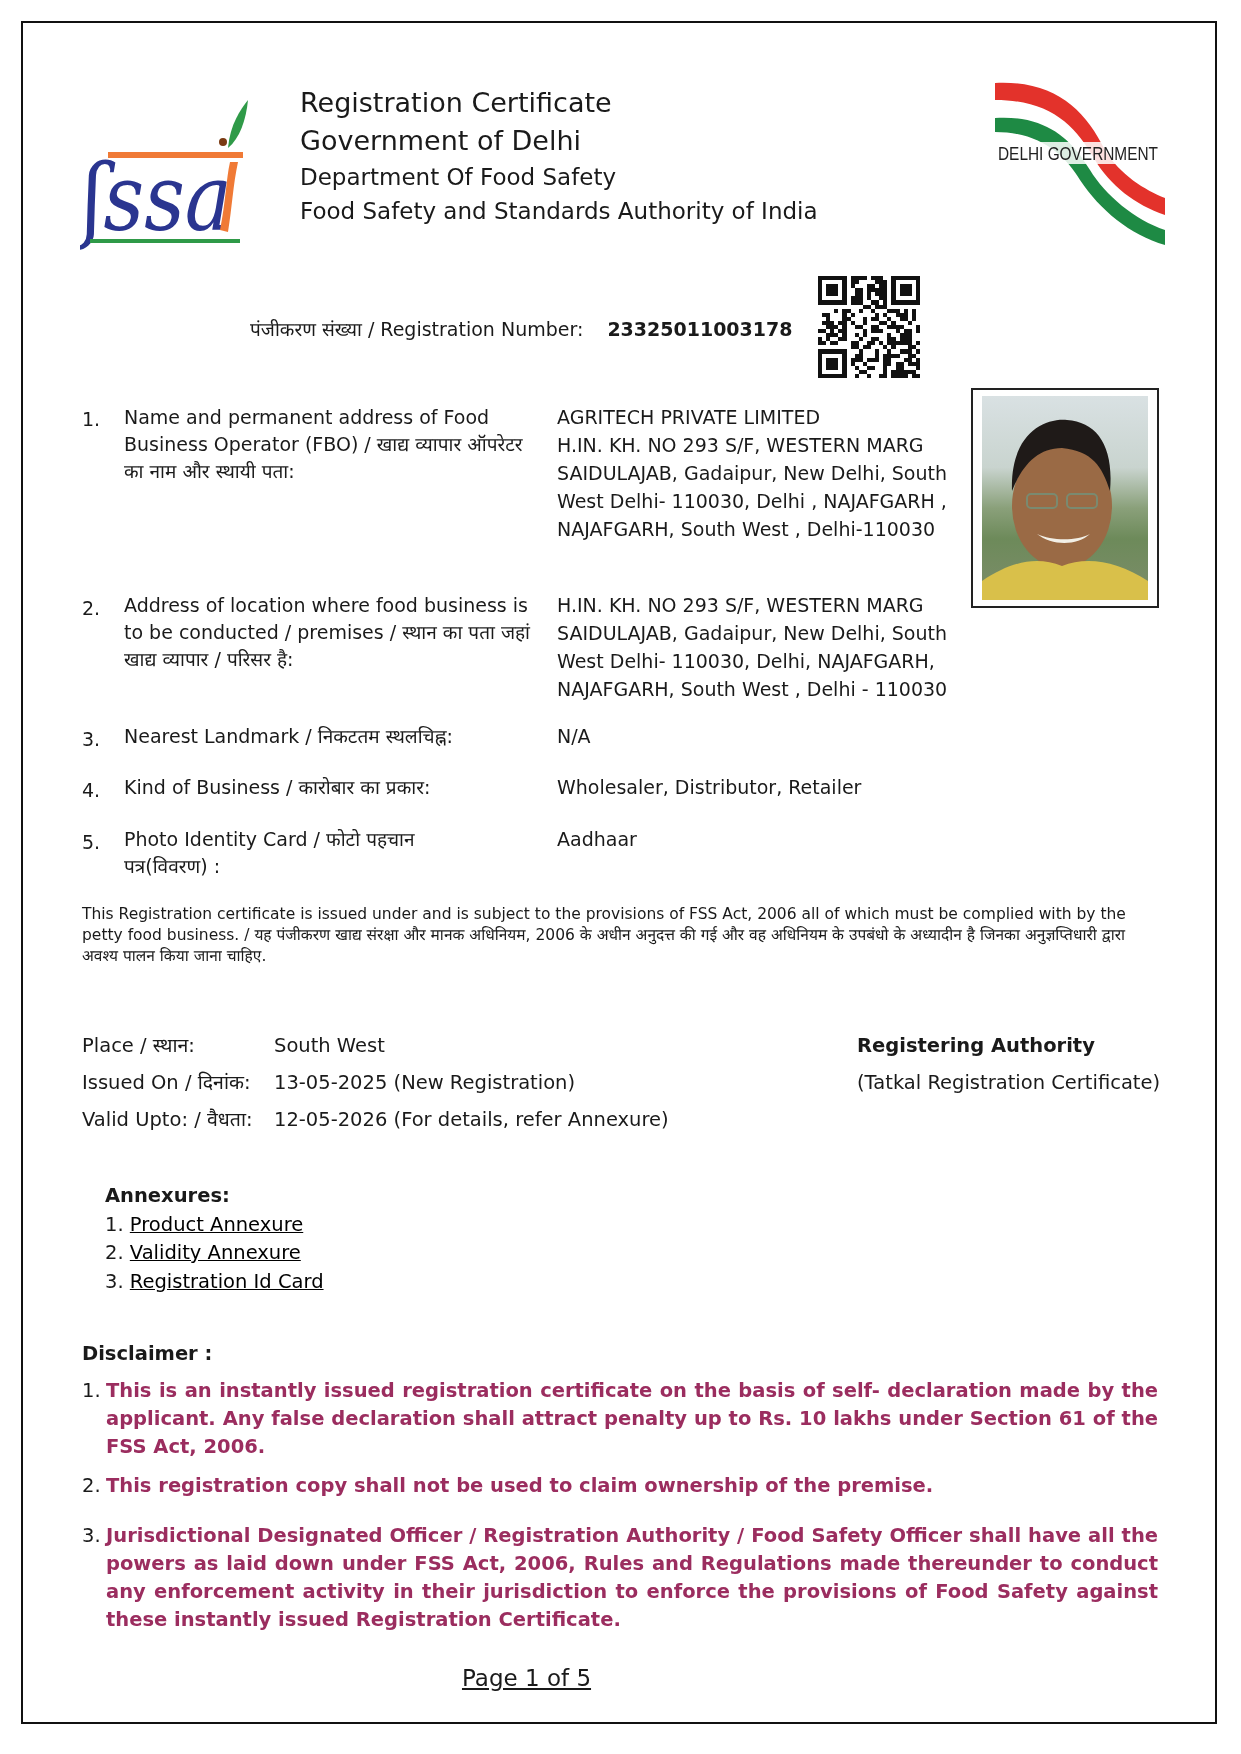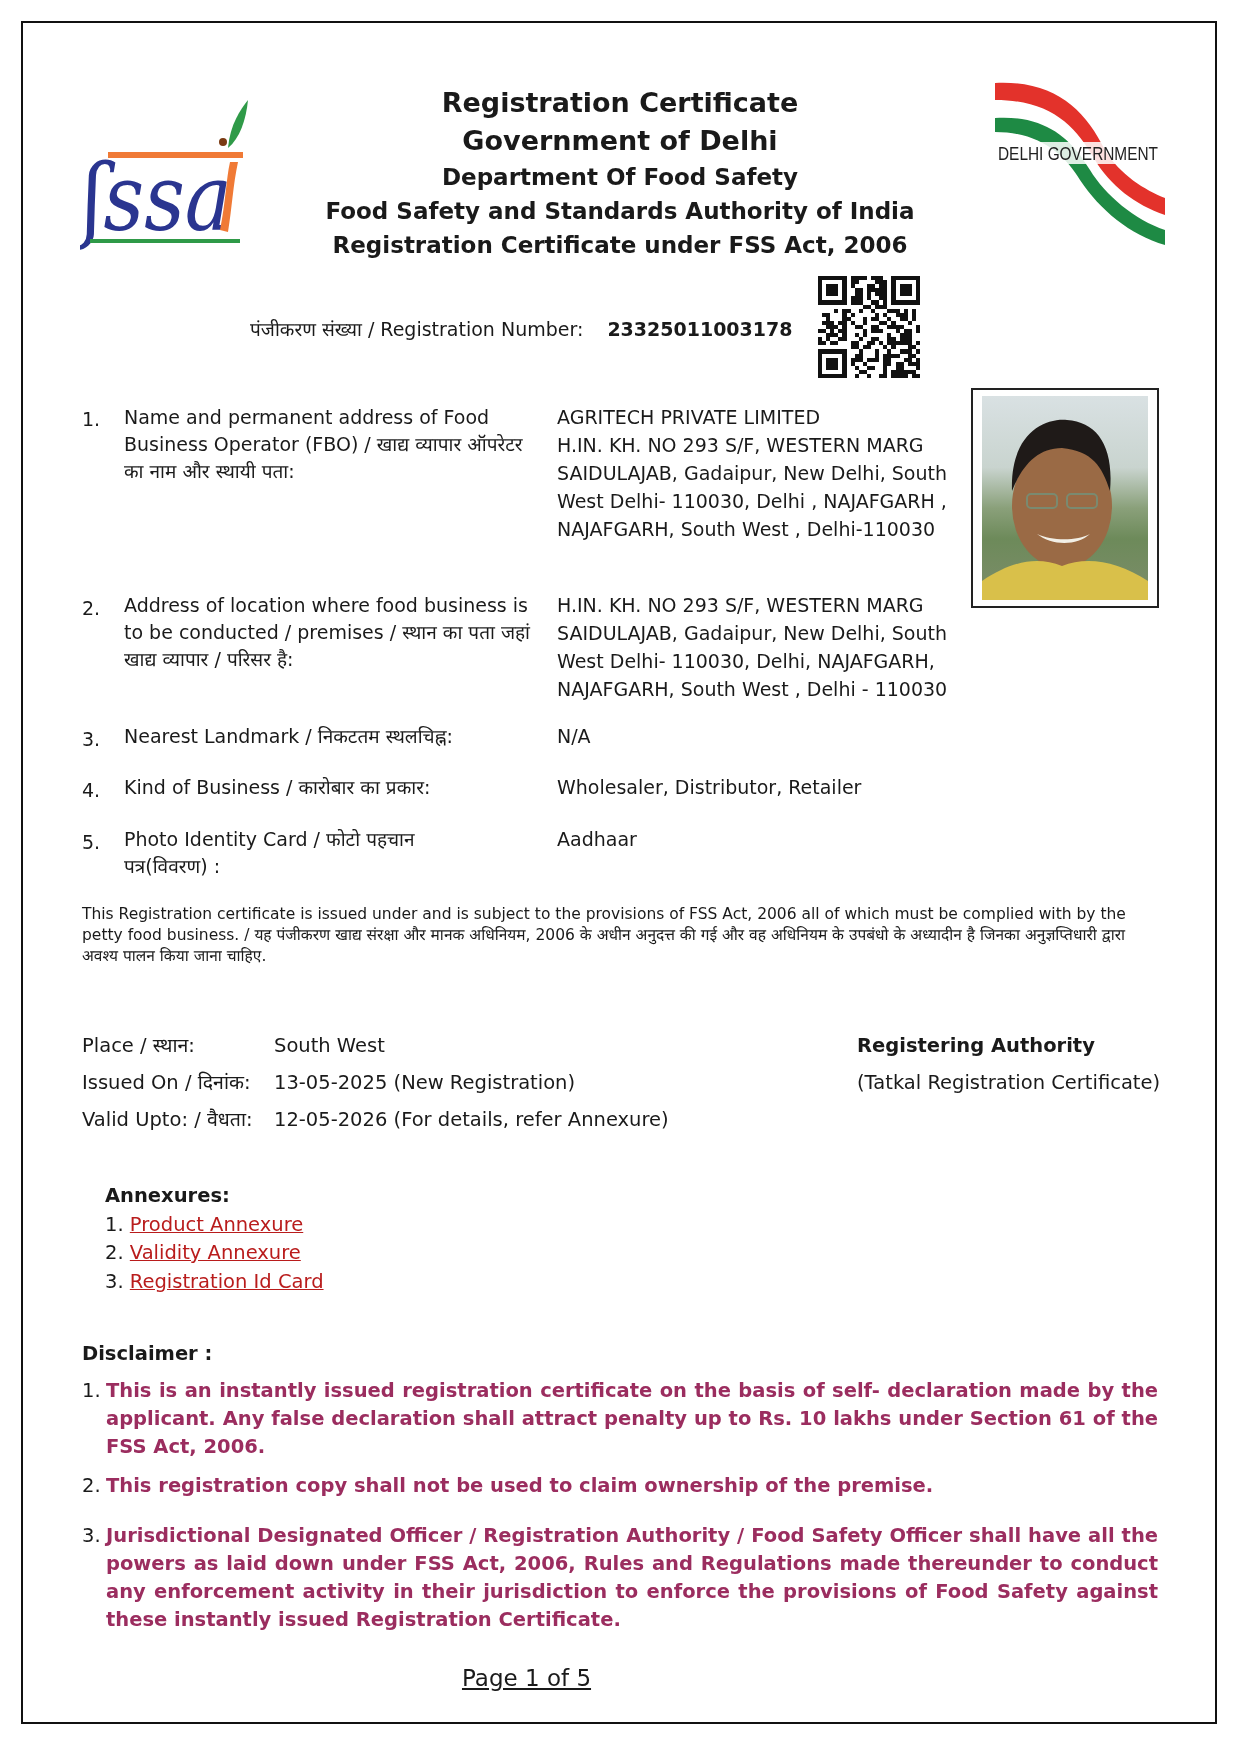--- a/index.html
+++ b/index.html
@@ -3,21 +3,21 @@
 <meta charset="utf-8">
 <style>
   html, body { margin: 0; padding: 0; background: #ffffff; }
   body { width: 1241px; height: 1754px; position: relative; font-family: "DejaVu Sans", sans-serif; color: #1a1a1a; }
   .page-border { position: absolute; left: 21px; top: 21px; width: 1196px; height: 1703px; border: 2px solid #111; box-sizing: border-box; }
   .abs { position: absolute; }
 
   
   .fssai-logo { left: 80px; top: 80px; width: 175px; height: 175px; }
   .delhi-logo { left: 995px; top: 80px; width: 170px; height: 170px; }
-  .title-block { left: 300px; top: 84px; width: 640px; text-align: center; font-weight: bold; }
+  .title-block { left: 300px; top: 84px; width: 640px; font-weight: normal; }
   .t1 { font-size: 27px; line-height: 38px; }
   .t2 { font-size: 27px; line-height: 38px; }
   .t3 { font-size: 23px; line-height: 34px; }
   .t4 { font-size: 23px; line-height: 34px; }
   .t5 { font-size: 23px; line-height: 34px; }
 
   .regno-row { left: 250px; top: 316px; font-size: 19px; white-space: nowrap; }
   .regno-value { font-weight: bold; margin-left: 18px; }
   .qr { left: 818px; top: 276px; width: 102px; height: 102px; }
 
@@ -31,21 +31,21 @@
 
   .statement { left: 82px; top: 904px; width: 1080px; font-size: 15.5px; line-height: 21px; }
 
   .place-block { left: 82px; top: 1027px; font-size: 19.5px; line-height: 37px; }
   .place-block .lbl { display: inline-block; width: 192px; }
   .authority { left: 857px; top: 1027px; font-size: 19.5px; line-height: 37px; }
   .authority .bold { font-weight: bold; }
 
   .annex { left: 105px; top: 1182px; font-size: 19.5px; line-height: 28.5px; }
   .annex .head { font-weight: bold; }
-  .annex a { color: #b91c1c; }
+  .annex a { color: #000000; }
 
   .disc-head { left: 82px; top: 1342px; font-size: 19.5px; font-weight: bold; }
   .disc { left: 82px; width: 1076px; font-size: 19.5px; line-height: 28px; color: #9b2d5f; font-weight: bold; text-align: justify; }
   .disc .n { color: #1a1a1a; font-weight: normal; position: absolute; left: 0; top: 0; }
   .disc .txt { display: block; margin-left: 24px; }
 
   .page-footer { left: 0; width: 1053px; top: 1665px; text-align: center; font-size: 23px; text-decoration: underline; }
 </style>
 </head>
 <body>
@@ -61,21 +61,20 @@
     <circle cx="143" cy="62" r="4" fill="#7a3a12"></circle>
     <rect x="10" y="159" width="150" height="4" fill="#2f9a48"></rect>
   </svg>
 </div>
 
 <div class="abs title-block">
   <div class="t1">Registration Certificate</div>
   <div class="t2">Government of Delhi</div>
   <div class="t3">Department Of Food Safety</div>
   <div class="t4">Food Safety and Standards Authority of India</div>
-  <div class="t5">Registration Certificate under FSS Act, 2006</div>
 </div>
 
 <div class="abs delhi-logo">
   <svg width="170" height="170" viewBox="0 0 170 170">
     <path d="M0 3 C 60 0, 90 30, 110 70 C 125 95, 150 110, 170 118 L 170 135 C 140 125, 115 105, 100 80 C 80 45, 55 20, 0 20 Z" fill="#e3322b"></path>
     <path d="M0 38 C 45 35, 70 55, 85 75 L 95 90 C 110 115, 140 140, 170 150 L 170 165 C 135 155, 105 130, 85 100 C 70 75, 45 52, 0 52 Z" fill="#1e8a44"></path>
     <rect x="0" y="62" width="170" height="22" fill="#ffffff" opacity="0.85"></rect>
     <text x="3" y="80" font-family="Liberation Sans, sans-serif" font-size="19" fill="#222" textLength="160" lengthAdjust="spacingAndGlyphs">DELHI GOVERNMENT</text>
   </svg>
 </div>

